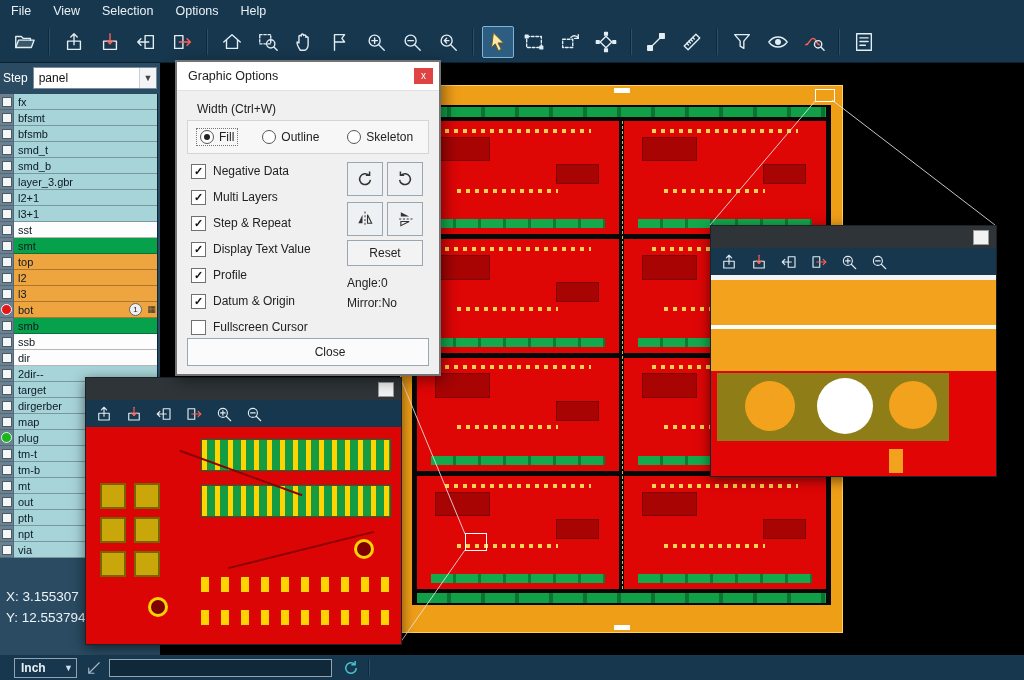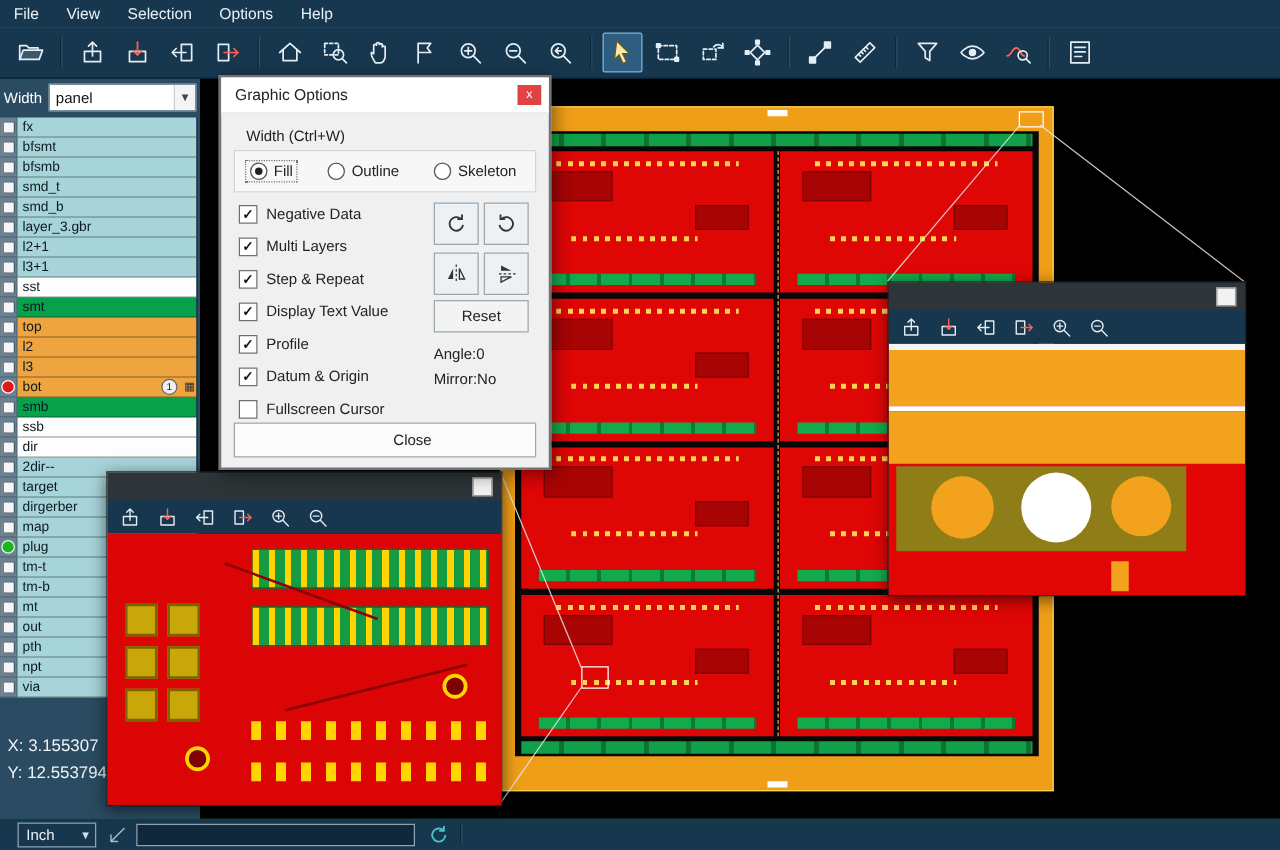--- a/index.html
+++ b/index.html
@@ -1,16 +1,16 @@
 <!DOCTYPE html>
 <html><head>
 <meta charset="utf-8">
 <style>
   html,body{margin:0;padding:0;background:#0b1f2d;}
-  #app{position:relative;width:1024px;height:680px;overflow:hidden;background:#15803d;
+  #app{position:relative;width:1024px;height:680px;overflow:hidden;background:#d946ef;
        font-family:"Liberation Sans",sans-serif;-webkit-font-smoothing:antialiased;}
   
   #menubar{position:absolute;left:0;top:0;right:0;height:22px;background:#17374e;display:flex;
            align-items:center;color:#e9f1f6;font-size:12.5px;z-index:20;}
   .menu-item{padding:3px 11px;cursor:default;}
   
   #toolbar{position:absolute;left:0;top:22px;right:0;height:40px;background:#17374e;
            border-bottom:1px solid #0b2233;display:flex;align-items:center;padding-left:6px;z-index:20;}
   .tb-btn{width:30px;height:30px;display:flex;align-items:center;justify-content:center;margin:0 2px;
           border:1px solid transparent;border-radius:2px;flex:0 0 auto;}
@@ -112,21 +112,21 @@
   #reset-btn{position:absolute;left:170px;top:178px;width:74px;height:24px;background:#f3f3f3;
              border:1px solid #9aa7b0;display:flex;align-items:center;justify-content:center;}
   #angle-text{position:absolute;left:170px;top:214px;}
   #mirror-text{position:absolute;left:170px;top:234px;}
   #dlg-close-btn{position:absolute;left:10px;right:10px;bottom:8px;height:26px;background:#fbfbfb;
                  border:1px solid #9aa7b0;display:flex;align-items:center;justify-content:center;padding-left:44px;}
   
   #statusbar{position:absolute;left:0;bottom:0;right:0;height:25px;background:#17374e;display:flex;
              align-items:center;color:#e9f1f6;padding-left:14px;z-index:20;box-sizing:border-box;}
   #unit-combo{width:52px;height:18px;border:1px solid #8fa3b2;display:flex;align-items:center;
-              justify-content:space-between;font-size:12px;padding:0 3px 0 6px;}
+              justify-content:space-between;font-size:12px;padding:0 3px 0 6px;font-weight:bold;}
   #unit-combo .arr{font-size:9px;color:#cfe0ea;}
   #corner-icon{margin-left:8px;width:18px;height:18px;}
   #cmd-input{margin-left:6px;width:215px;height:16px;background:#10293a;border:1px solid #8fa3b2;
              color:#e9f1f6;font-size:12px;padding:0 3px;}
   #refresh-btn{margin-left:10px;width:18px;height:18px;}
   .sb-sep{width:1px;height:17px;background:#0d2a3d;border-right:1px solid #2c5068;margin:0 9px 0 8px;}
   #status-msg{color:#f0a63a;font-size:12.5px;white-space:nowrap;}
   svg{display:block;}
 </style>
 </head>
@@ -286,21 +286,21 @@
       <div class="tb-btn">
         <svg viewBox="0 0 24 24" fill="none" stroke="#e3edf4" stroke-width="1.5" stroke-linecap="round" stroke-linejoin="round">
           <rect x="4" y="3" width="16" height="18"></rect>
           <path d="M7.5 7.5h9M7.5 11.5h9M7.5 15.5h6"></path>
         </svg>
       </div>
     </div>
 
   <div id="sidebar">
     <div id="step-row">
-      <span>Width</span>
+      <span>Step</span>
       <div id="step-combo">
         <span>panel</span>
         <span class="combo-arrow">▼</span>
       </div>
     </div>
     <div id="layer-list">
         <div class="layer-row">
           <div class="chk-col">
             <div class="chk"></div>
           </div>

